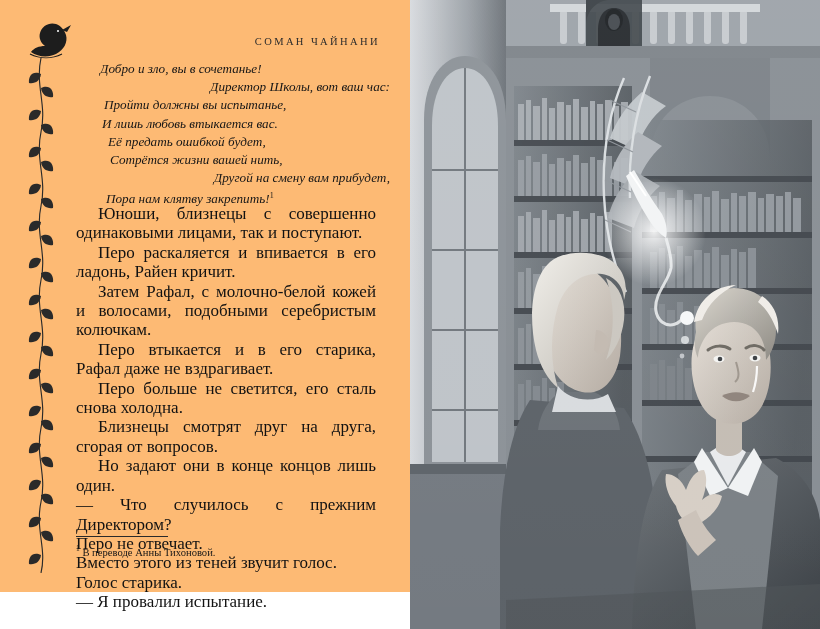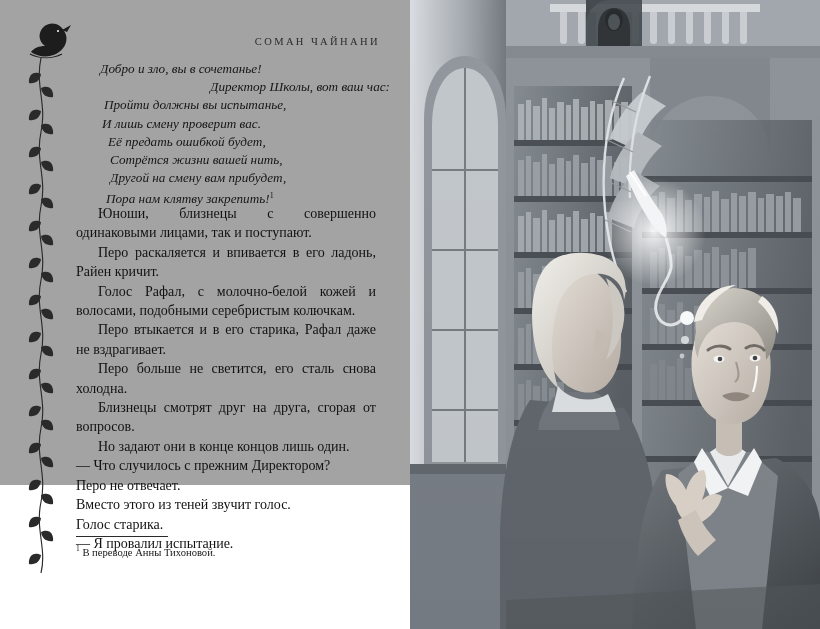--- a/index.html
+++ b/index.html
@@ -18,22 +18,22 @@
     position: relative;
     width: 820px;
     height: 629px;
     display: flex;
   }
 
   
   .text-page {
     position: relative;
     width: 410px;
-    height: 485px;
-    background: #a3a3a3;
+    height: 592px;
+    background: #fdba74;
     box-sizing: border-box;
   }
 
   .swan-logo {
     position: absolute;
     left: 26px;
     top: 20px;
     width: 48px;
     height: 42px;
   }
@@ -67,30 +67,30 @@
     font-size: 13.2px;
     line-height: 18.2px;
     color: #161616;
   }
   .poem div { white-space: nowrap; }
   .poem .ln2 { padding-left: 2px; text-align: right; }
   .poem .ln3 { padding-left: 4px; }
   .poem .ln4 { padding-left: 2px; }
   .poem .ln5 { padding-left: 8px; }
   .poem .ln6 { padding-left: 10px; }
-  .poem .ln7 { padding-left: 10px; }
+  .poem .ln7 { padding-left: 10px; text-align: right; }
   .poem .ln8 { padding-left: 6px; }
   .poem sup { font-size: 8px; vertical-align: super; font-style: normal; }
 
   .body-text {
     position: absolute;
     left: 76px;
     top: 204px;
     width: 300px;
-    font-size: 14px;
+    font-size: 17px;
     line-height: 19.4px;
     text-align: justify;
     color: #121212;
   }
   .body-text p {
     margin: 0;
     text-indent: 22px;
   }
   .body-text p.noindent {
     text-indent: 0;
@@ -181,31 +181,31 @@
             <path d="M17 497 C9 493 4 499 5 506 C11 507 16 504 17 497 Z"></path>
           </g>
         </g>
       </svg>
     </div>
 
     <div class="poem">
       <div class="ln1">Добро и зло, вы в сочетанье!</div>
       <div class="ln2">Директор Школы, вот ваш час:</div>
       <div class="ln3">Пройти должны вы испытанье,</div>
-      <div class="ln4">И лишь смену проверит вас.</div>
+      <div class="ln4">И лишь любовь втыкается вас.</div>
       <div class="ln5">Её предать ошибкой будет,</div>
       <div class="ln6">Сотрётся жизни вашей нить,</div>
       <div class="ln7">Другой на смену вам прибудет,</div>
       <div class="ln8"><span>Пора нам клятву закрепить!</span><sup>1</sup></div>
     </div>
 
     <div class="body-text">
       <p>Юноши, близнецы с совершенно одинаковыми лицами, так и поступают.</p>
       <p>Перо раскаляется и впивается в его ладонь, Райен кричит.</p>
-      <p>Голос Рафал, с молочно-белой кожей и волосами, подобными серебристым колючкам.</p>
+      <p>Затем Рафал, с молочно-белой кожей и волосами, подобными серебристым колючкам.</p>
       <p>Перо втыкается и в его старика, Рафал даже не вздрагивает.</p>
       <p>Перо больше не светится, его сталь снова холодна.</p>
       <p>Близнецы смотрят друг на друга, сгорая от вопросов.</p>
       <p>Но задают они в конце концов лишь один.</p>
       <p class="noindent">— Что случилось с прежним Директором?</p>
       <p class="noindent">Перо не отвечает.</p>
       <p class="noindent">Вместо этого из теней звучит голос.</p>
       <p class="noindent">Голос старика.</p>
       <p class="noindent">— Я провалил испытание.</p>
     </div>

